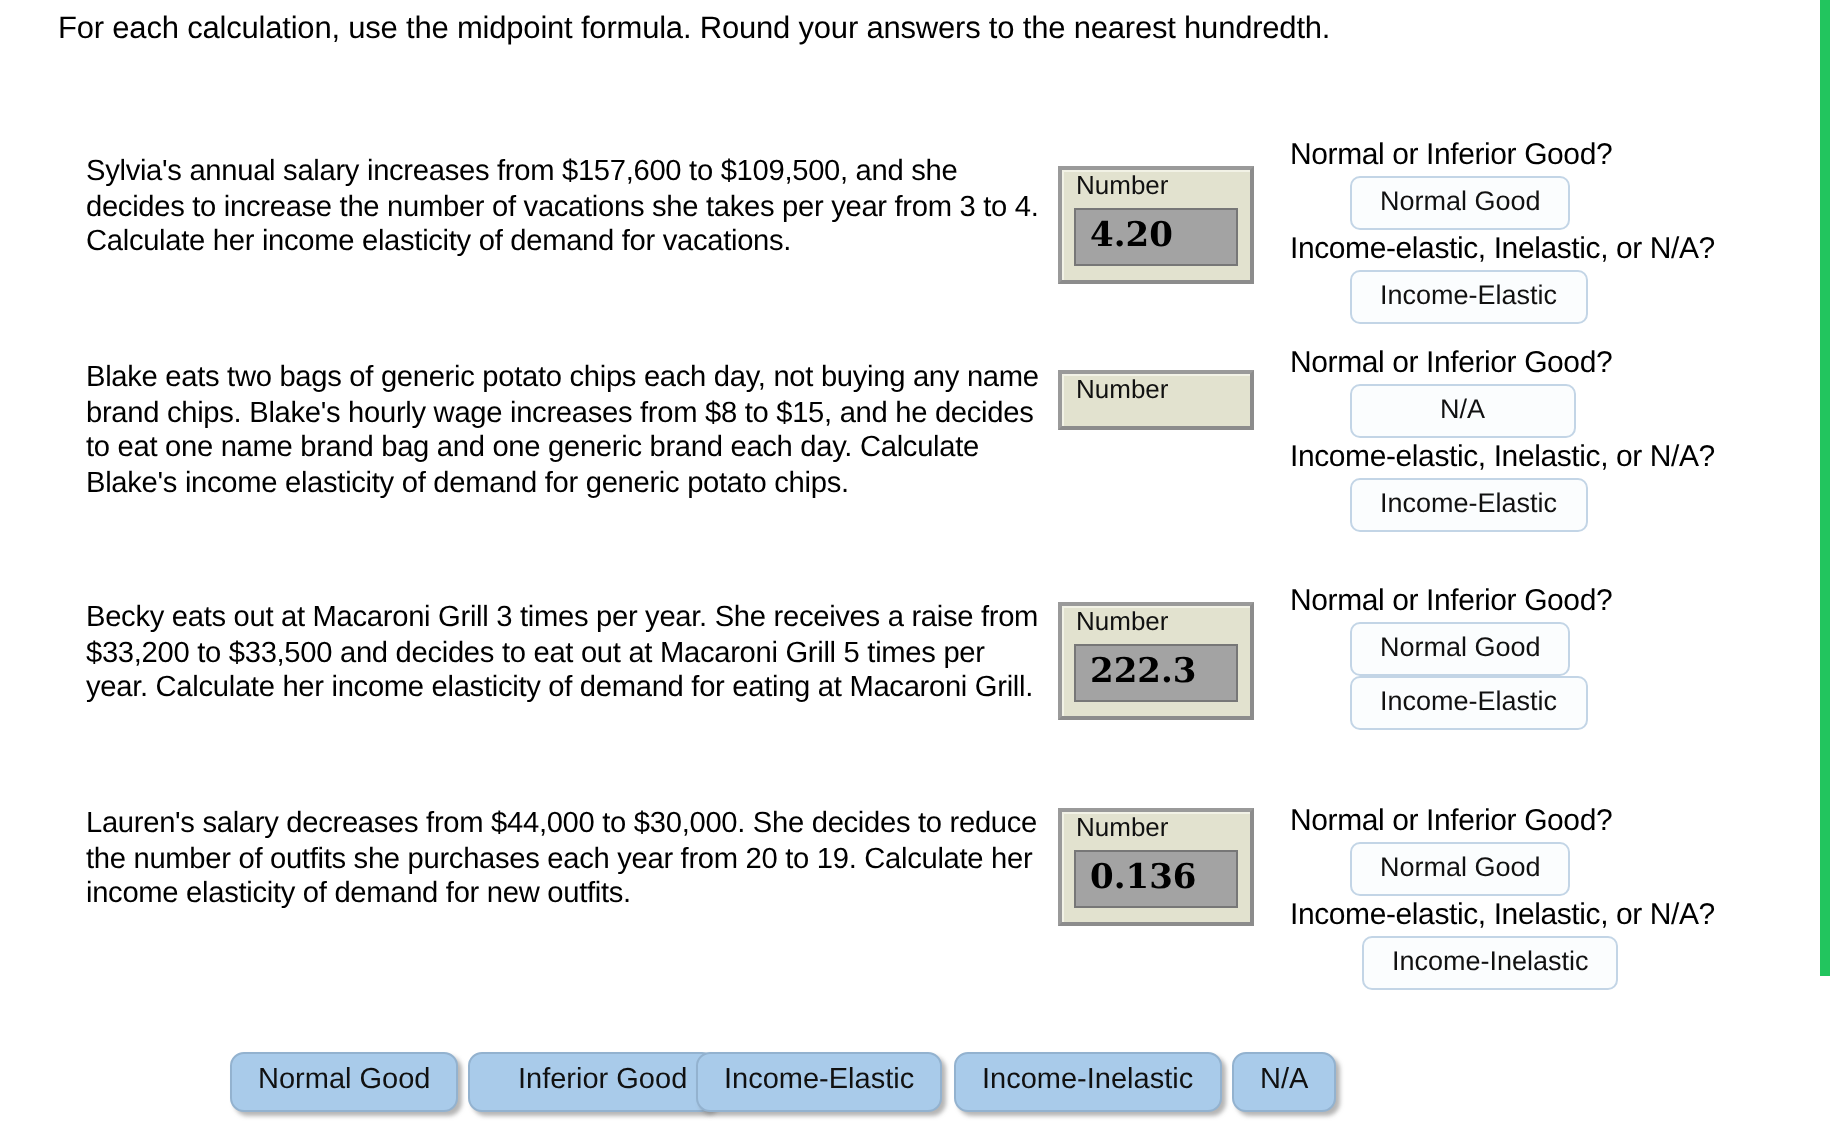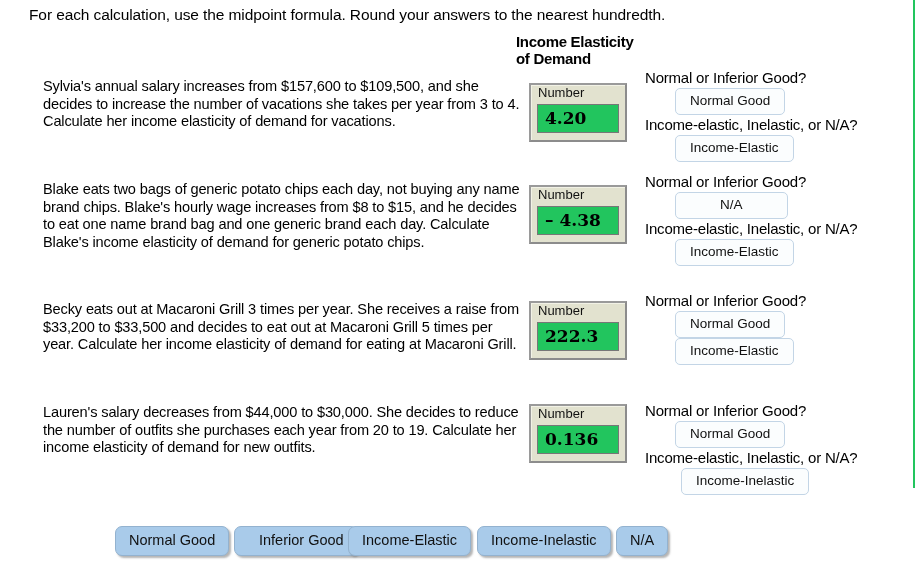--- a/index.html
+++ b/index.html
@@ -14,21 +14,21 @@
     overflow: hidden;
     font-family: "Liberation Sans", sans-serif;
     color: #000000;
   }
   #canvas {
     position: absolute;
     left: 0; top: 0;
     width: 915px;
     height: 488px;
     box-sizing: border-box;
-    border-right: 2px solid #22c55e;
+    border-right: 5px solid #22c55e;
     background: #ffffff;
   }
 
   
   .instruction {
     position: absolute;
     left: 29px;
     top: 6px;
     font-size: 15.5px;
     letter-spacing: -0.1px;
@@ -77,21 +77,21 @@
     padding: 0 6px 7px 6px;
   }
   .numbox-label {
     font-size: 13px;
     line-height: 16px;
     color: #111;
     padding-left: 1px;
     margin-bottom: 3px;
   }
   .numbox-field {
-    background: #22c55e;
+    background: #a3a3a3;
     border: 1px solid #777777;
     box-sizing: border-box;
     height: 29px;
     line-height: 27px;
     padding: 0 7px;
     font-family: "DejaVu Serif", "Liberation Serif", serif;
     font-weight: bold;
     font-size: 17px;
     color: #000;
     white-space: nowrap;
@@ -147,24 +147,20 @@
     white-space: nowrap;
   }
 </style>
 </head>
 <body>
 
 <div id="canvas">
 
   <div class="instruction">For each calculation, use the midpoint formula. Round your answers to the nearest hundredth.</div>
 
-  <div class="col-header">
-    <div>Income Elasticity</div>
-    <div>of Demand</div>
-  </div>
 
   <div class="row" style="top:78px;">
     <div class="prompt">Sylvia's annual salary increases from $157,600 to $109,500, and she decides to increase the number of vacations she takes per year from 3 to 4. Calculate her income elasticity of demand for vacations.</div>
 
     <div class="numbox" style="top:5px;">
       <div class="numbox-label">Number</div>
       <div class="numbox-field">4.20</div>
     </div>
 
     <div class="answers" style="top:-10px;">
@@ -177,21 +173,20 @@
         <span class="slot">Income-Elastic</span>
       </div>
     </div>
   </div>
 
   <div class="row" style="top:181px;">
     <div class="prompt">Blake eats two bags of generic potato chips each day, not buying any name brand chips. Blake's hourly wage increases from $8 to $15, and he decides to eat one name brand bag and one generic brand each day. Calculate Blake's income elasticity of demand for generic potato chips.</div>
 
     <div class="numbox" style="top:4px;">
       <div class="numbox-label">Number</div>
-      <div class="numbox-field">– 4.38</div>
     </div>
 
     <div class="answers" style="top:-9px;">
       <div class="q-label">Normal or Inferior Good?</div>
       <div class="slot-wrap">
         <span class="slot" style="padding-left:44px;padding-right:44px;">N/A</span>
       </div>
       <div class="q-label">Income-elastic, Inelastic, or N/A?</div>
       <div class="slot-wrap">
         <span class="slot">Income-Elastic</span>

